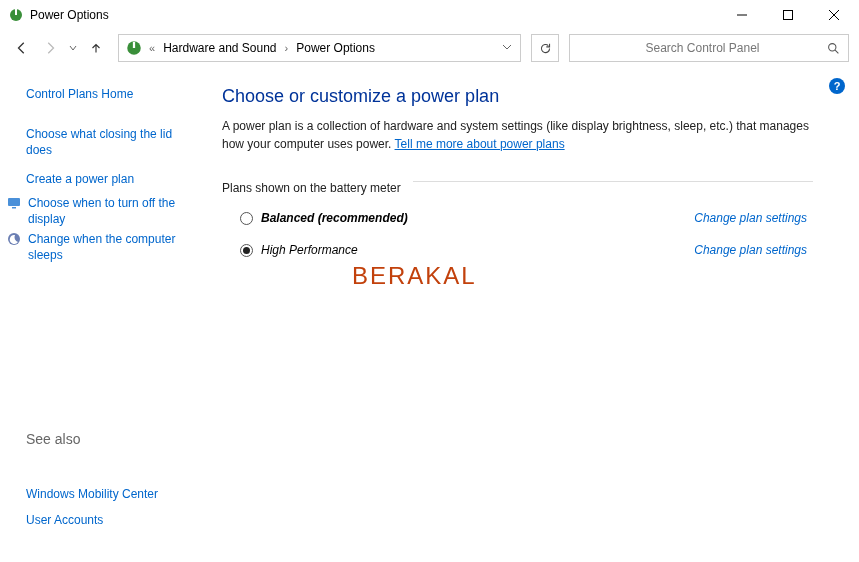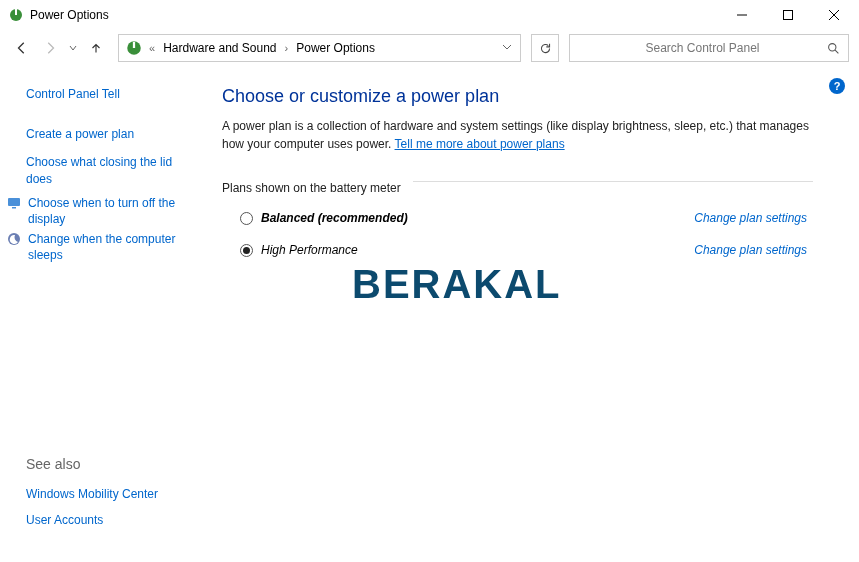--- a/index.html
+++ b/index.html
@@ -32,40 +32,40 @@
   .search svg { width:13px; height:13px; color:#555;}
 
   
   .body { display:flex; height:calc(100% - 66px); position:relative;}
   .side { width:210px; padding:16px 10px 10px 26px; display:flex; flex-direction:column; gap:4px;}
   .side a.link { color:#0066cc; text-decoration:none; display:block; padding:4px 0; line-height:1.35; cursor:pointer;}
   .side .withicon { display:flex; gap:6px; align-items:flex-start;}
   .side .withicon .ic { width:16px; height:16px; flex:0 0 16px; margin-left:-20px; display:flex; align-items:center; justify-content:center;}
   .side .gap { height:8px; }
   .side .seealso { color:#666; margin-top:auto; padding-bottom:6px; font-size:14px;}
-  .side .bottom { padding-bottom:20px; display:flex; flex-direction:column; gap:2px;}
+  .side .bottom { padding-bottom:20px; display:flex; flex-direction:column; gap:2px;margin-top:25px;}
 
   .main { flex:1; padding:20px 46px 0 12px; position:relative;}
   .main h1 { color:#003399; font-weight:400; font-size:18px; margin-bottom:10px;}
   .main .desc { font-size:12px; line-height:1.5; color:#222; margin-bottom:28px;}
   .main .desc a { color:#0066cc; text-decoration:underline; cursor:pointer;}
   .grouplegend { font-size:12px; color:#222; padding:0 6px 0 0; }
   .grouptop { display:flex; align-items:flex-start; gap:6px; margin-bottom:10px;}
   .grouptop .line { flex:1; height:1px; background:#ddd; }
   .plan { padding:6px 6px 12px 18px; }
   .planhead { display:flex; align-items:center; gap:8px;font-style:italic;}
   .planhead .radio { width:13px; height:13px; border:1px solid #555; border-radius:50%; display:flex; align-items:center; justify-content:center; flex:0 0 13px;}
   .planhead .radio.sel::after { content:""; width:7px; height:7px; background:#222; border-radius:50%;}
   .planhead .name { font-size:12px; }
   .planhead .name.bold { font-weight:600; }
   .planhead .sp { flex:1;}
   .planhead .chg { color:#0066cc; cursor:pointer; font-size:12px;}
   .plan .sub { font-size:12px; color:#222; margin:6px 0 0 21px;}
 
-  .watermark { position:absolute; top:262px; left:352px; font-size:40px; font-weight:700; letter-spacing:2px; color:#0c4a6e; user-select:none; pointer-events:none;}
+  .watermark { position:absolute; top:262px; left:352px; font-size:24px; font-weight:400; letter-spacing:2px; color:#c2410c; user-select:none; pointer-events:none;}
   .helpdot { position:absolute; right:14px; top:78px; width:16px; height:16px; border-radius:50%; background:#0066cc; color:#fff; font-size:11px; font-weight:700; display:flex; align-items:center; justify-content:center; cursor:pointer;}
 </style>
 </head>
 <body>
 
 <div class="titlebar">
   <span class="app-icon">
     <svg viewBox="0 0 16 16">
         <circle cx="8" cy="8" r="6" fill="#3a8f3a"></circle>
         <rect x="7" y="2" width="2" height="6" fill="#fff"></rect>
@@ -146,24 +146,24 @@
       </svg>
   </div>
 </div>
 
 <div class="helpdot">
     <span>?</span>
   </div>
 
 <div class="body">
   <div class="side">
-    <a class="link">Control Panel Tell</a>
+    <a class="link">Control Plans Home</a>
     <div class="gap"></div>
+    <a class="link">Choose what closing the lid does</a>
     <a class="link">Create a power plan</a>
-    <a class="link">Choose what closing the lid does</a>
     <div class="withicon">
       <span class="ic">
           <svg viewBox="0 0 16 16">
             <rect x="2" y="3" width="12" height="8" rx="1" fill="#4a90d9"></rect>
             <rect x="6" y="12" width="4" height="1.5" fill="#4a90d9"></rect>
           </svg>
         </span>
       <a class="link" style="padding:0">Choose when to turn off the display</a>
     </div>
     <div class="withicon">

